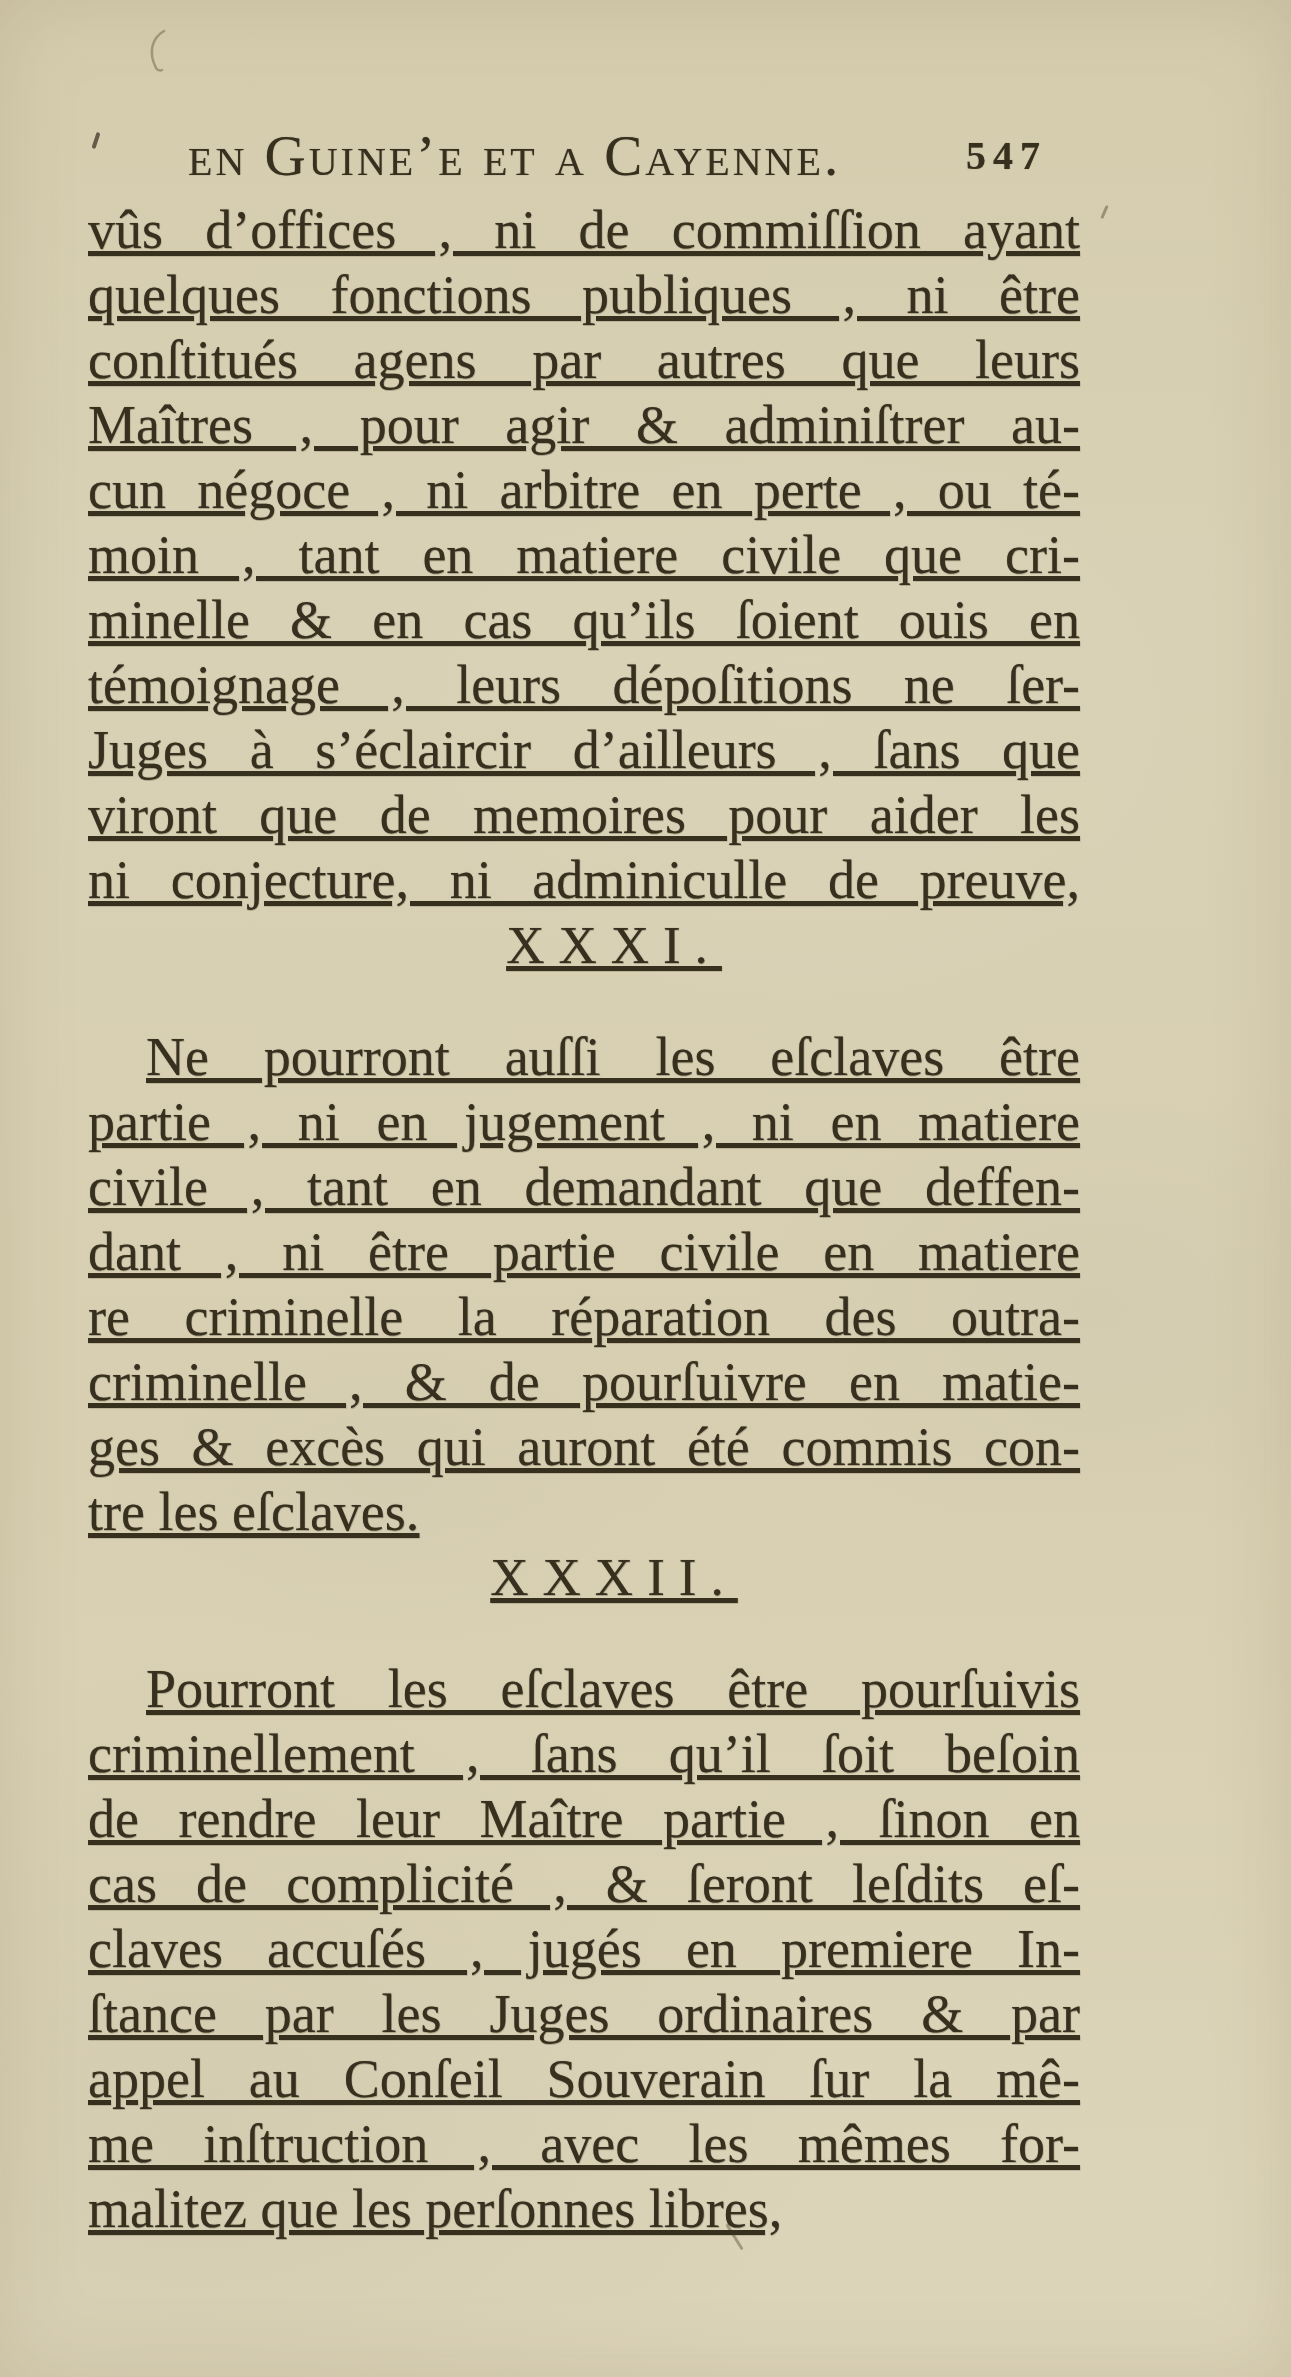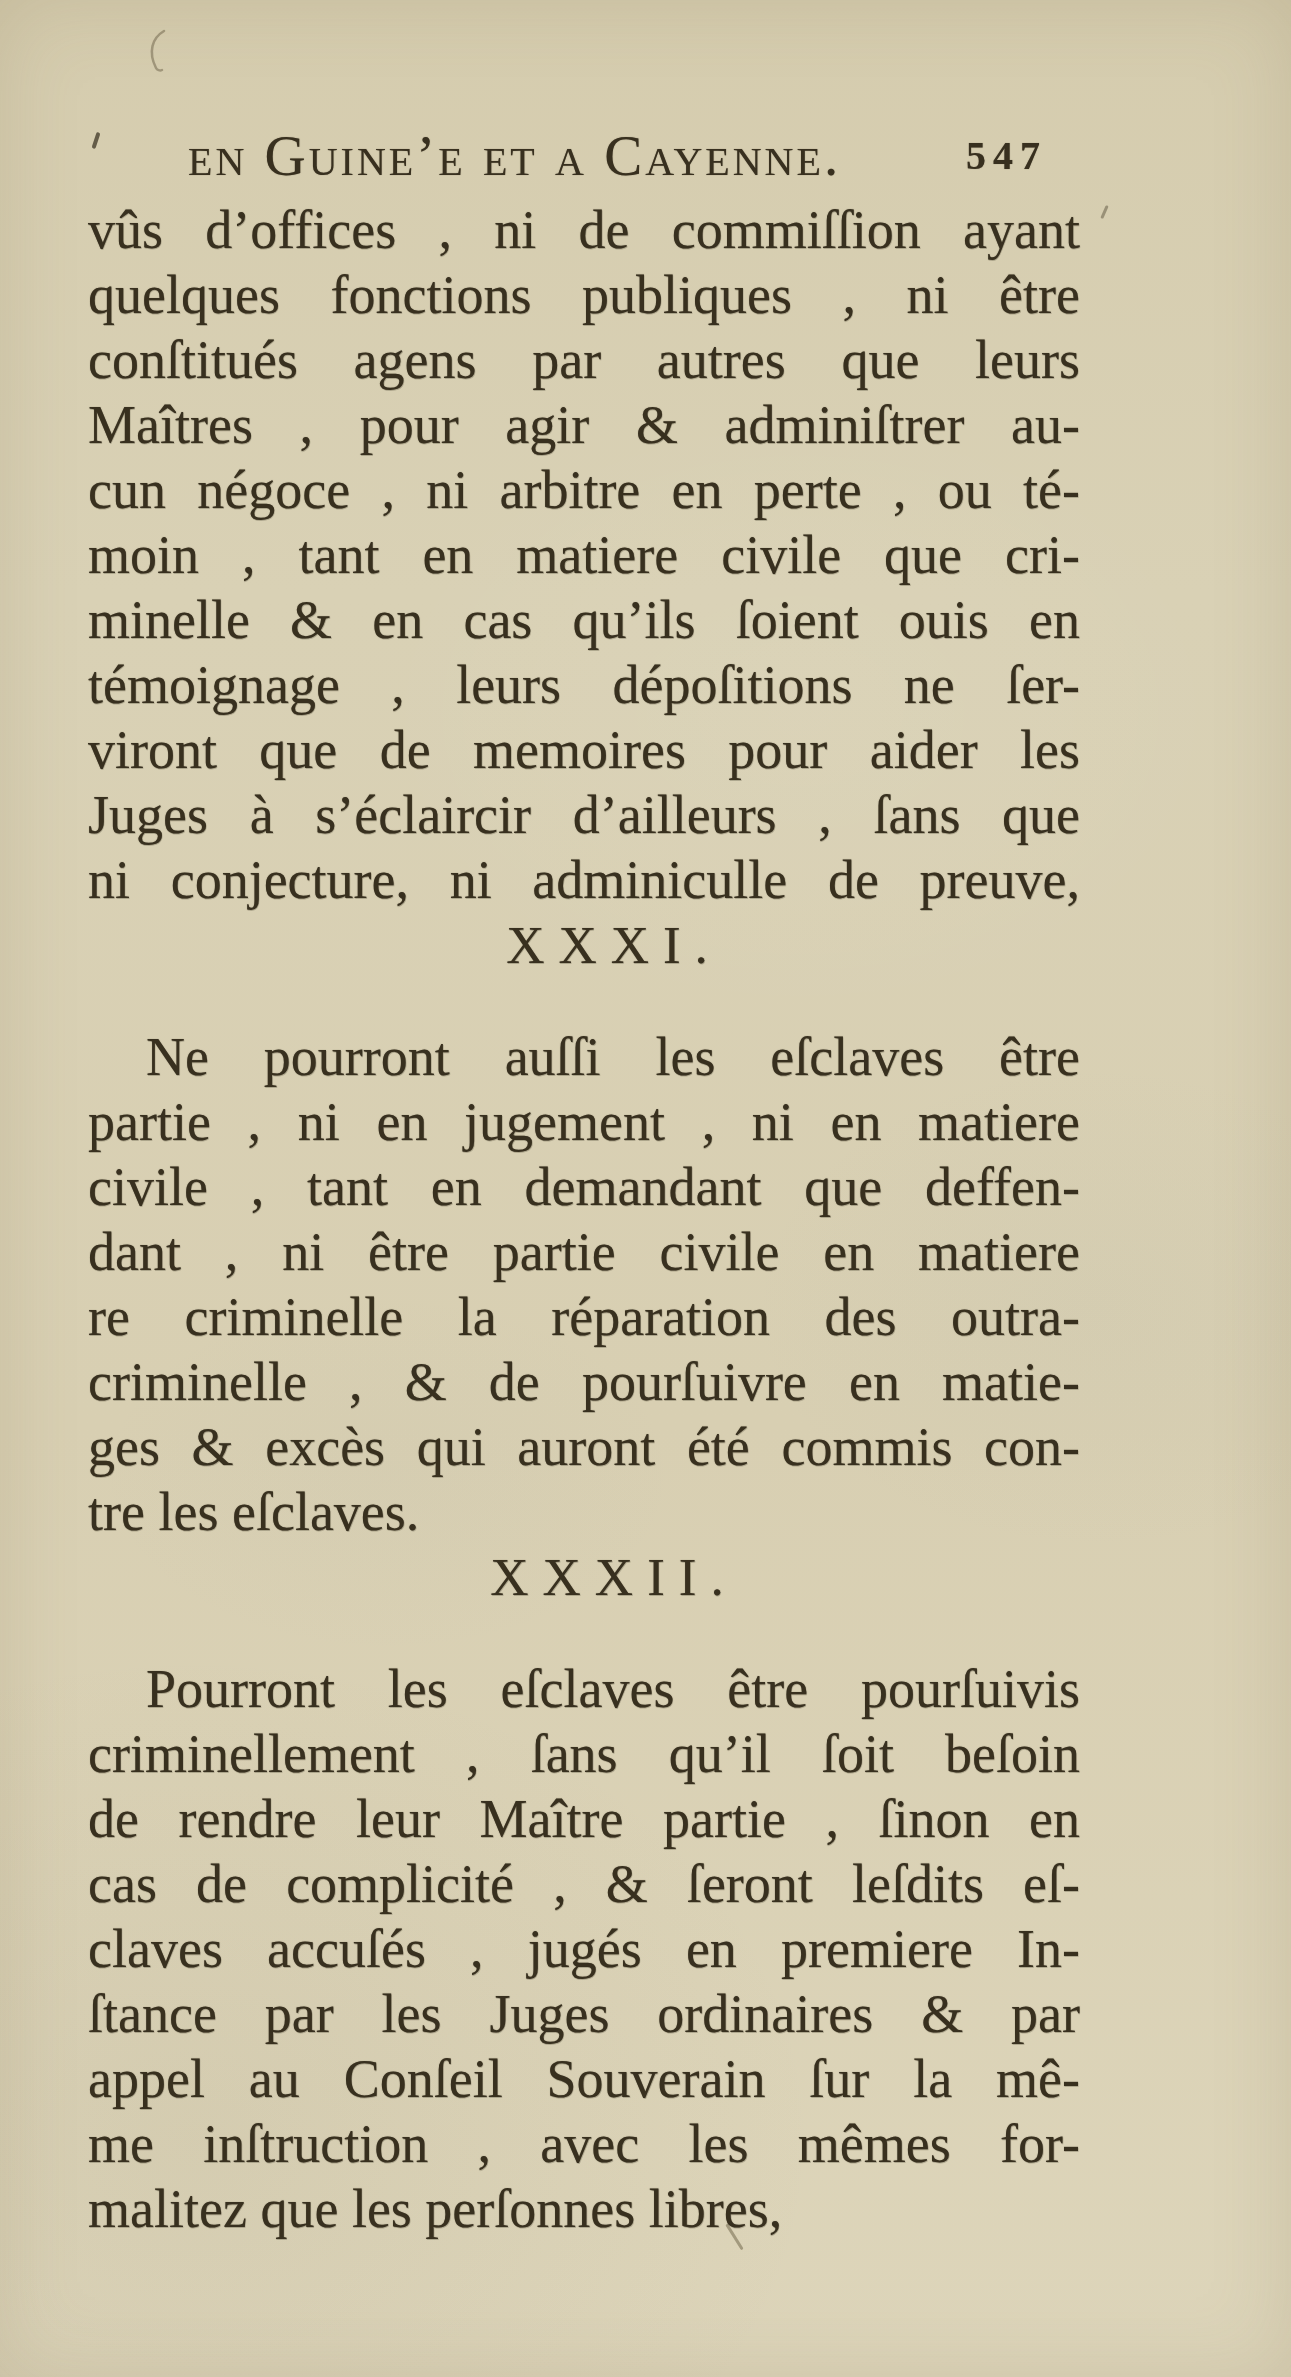--- a/index.html
+++ b/index.html
@@ -47,20 +47,21 @@
     text-shadow: 0 0 1px rgba(56,48,31,0.5);
   }
   .text-block {
     margin-top: 6px;
     font-size: 54px;
   }
   .line {
     height: 65px;
     line-height: 65px;
     text-shadow: 0 0 1px rgba(56,48,31,0.5), 0.6px 0.8px 0 rgba(56,48,31,0.22);
+    text-decoration: underline;
   }
   .line.justify { text-align: justify; text-align-last: justify; }
   .line.left { text-align: left; }
   .line.indent { padding-left: 58px; margin-top: 47px; }
   .line.heading {
     text-align: center;
     text-indent: 60px;
     letter-spacing: 14px;
     font-size: 53px;
   }
@@ -107,22 +108,22 @@
     </div>
     <div class="text-block">
         <div class="line justify">vûs d’offices , ni de commiſſion ayant</div>
         <div class="line justify">quelques fonctions publiques , ni être</div>
         <div class="line justify">conſtitués agens par autres que leurs</div>
         <div class="line justify">Maîtres , pour agir &amp; adminiſtrer au-</div>
         <div class="line justify">cun négoce , ni arbitre en perte , ou té-</div>
         <div class="line justify">moin , tant en matiere civile que cri-</div>
         <div class="line justify">minelle &amp; en cas qu’ils ſoient ouis en</div>
         <div class="line justify">témoignage , leurs dépoſitions ne ſer-</div>
+        <div class="line justify">Juges à s’éclaircir d’ailleurs , ſans que</div>
         <div class="line justify">viront que de memoires pour aider les</div>
-        <div class="line justify">Juges à s’éclaircir d’ailleurs , ſans que</div>
         <div class="line justify">ni conjecture, ni adminiculle de preuve,</div>
         <div class="line heading">XXXI.</div>
         <div class="line justify indent">Ne pourront auſſi les eſclaves être</div>
         <div class="line justify">partie , ni en jugement , ni en matiere</div>
         <div class="line justify">civile , tant en demandant que deffen-</div>
         <div class="line justify">dant , ni être partie civile en matiere</div>
         <div class="line justify">re criminelle la réparation des outra-</div>
         <div class="line justify">criminelle , &amp; de pourſuivre en matie-</div>
         <div class="line justify">ges &amp; excès qui auront été commis con-</div>
         <div class="line left">tre les eſclaves.</div>

